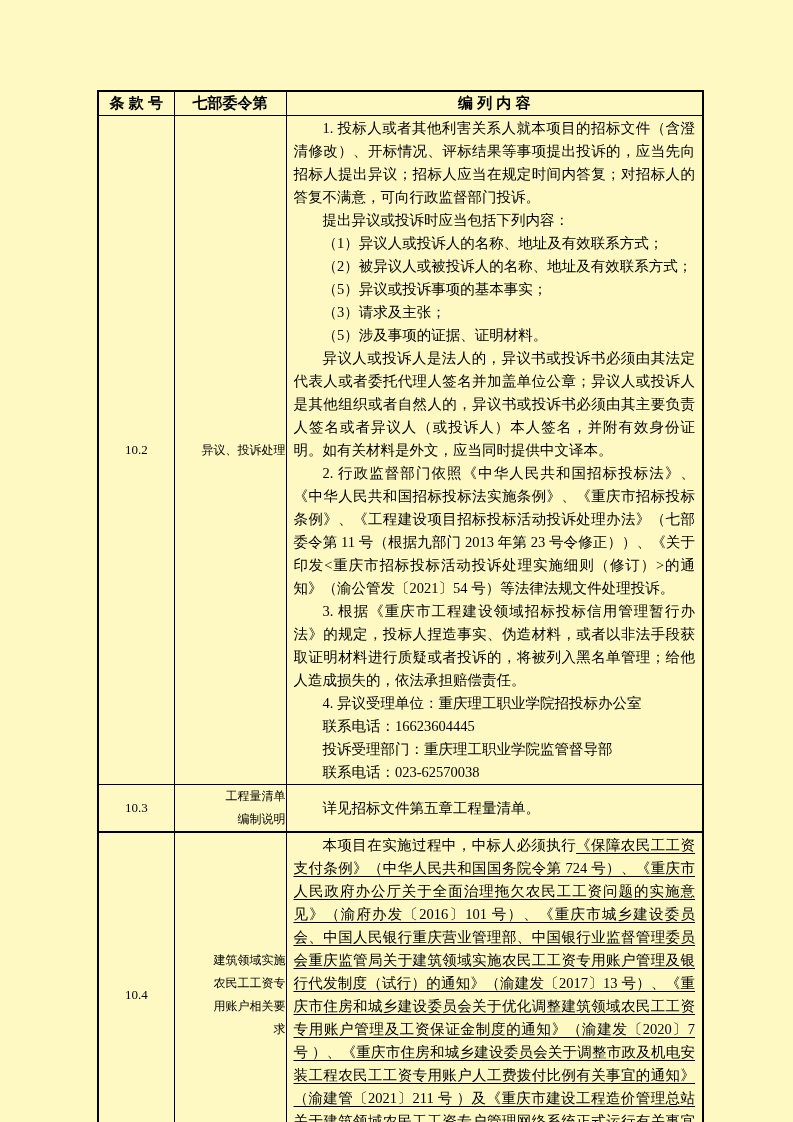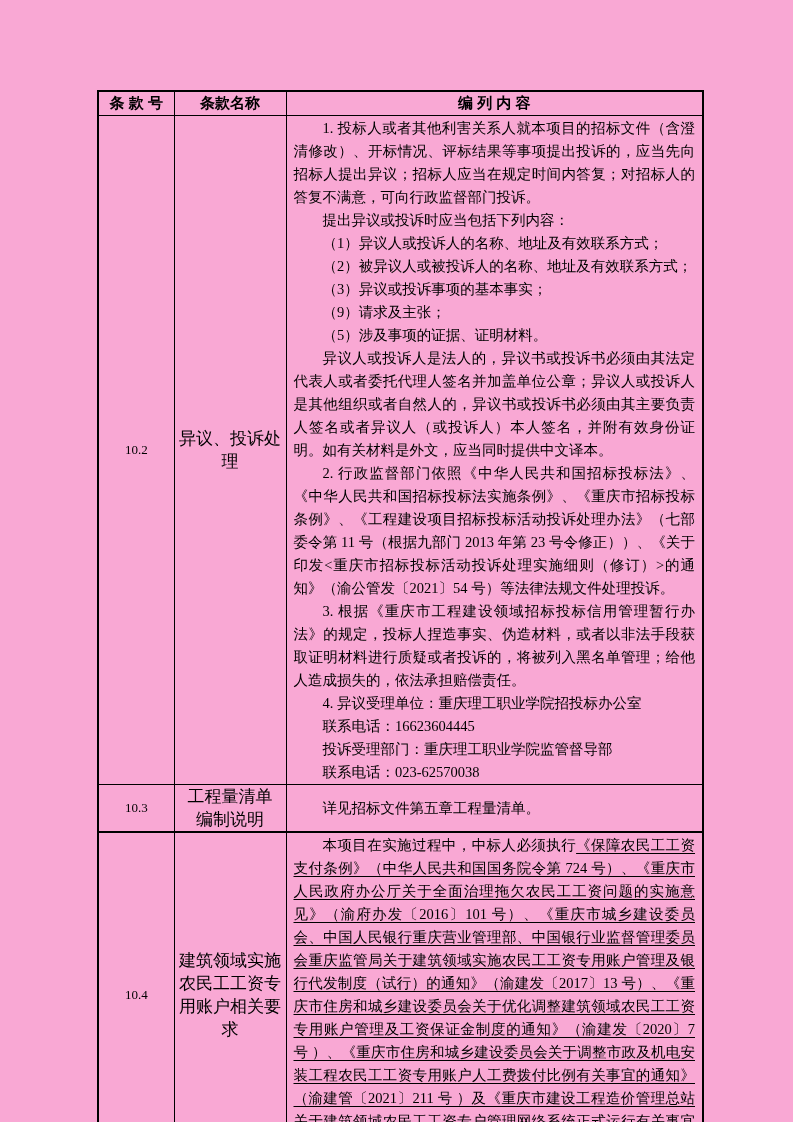--- a/index.html
+++ b/index.html
@@ -1,20 +1,20 @@
 <!DOCTYPE html>
 <html><head>
 <meta charset="utf-8">
 <style>
   html,body { margin:0; padding:0; background:#e9e9e9; }
   .page {
     position:relative;
     width:793px; height:1122px;
     margin:0 auto;
-    background:#f9a8d4;
+    background:#fef9c3;
     color:#000000;
     font-family:"Liberation Serif","DejaVu Serif",serif;
     overflow:hidden;
   }
   table.clause-table {
     position:absolute; left:97px; top:90px;
     width:605px;
     border-collapse:collapse;
     table-layout:fixed;
     border:2px solid #000;
@@ -34,23 +34,23 @@
   }
   col.c1 { width:76px; }
   col.c2 { width:112px; }
   col.c3 { width:417px; }
   td.c-no {
     text-align:center;
     vertical-align:middle;
     font-size:13px;
   }
   td.c-name {
-    text-align:center;
+    text-align:right;
     vertical-align:middle;
-    font-size:17px;
+    font-size:12px;
     line-height:23px;
   }
   td.c-content {
     vertical-align:top;
     padding:1px 7px 0 7px;
     font-size:14.5px;
     line-height:23px;
     text-align:justify;
   }
   tr.row-10-2 { height:621px; }
@@ -80,37 +80,37 @@
 
   <table class="clause-table">
     <colgroup>
       <col class="c1">
         <col class="c2">
         <col class="c3">
     </colgroup>
     <thead>
       <tr>
         <th>条 款 号</th>
-        <th>条款名称</th>
+        <th>七部委令第</th>
         <th>编  列  内  容</th>
       </tr>
     </thead>
     <tbody>
       <tr class="row-10-2">
         <td class="c-no">10.2</td>
         <td class="c-name">
             <div>异议、投诉处理</div>
           </td>
         <td class="c-content">
             <p class="para indent"><span>1.  投标人或者其他利害关系人就本项目的招标文件（含澄清修改）、开标情况、评标结果等事项提出投诉的，应当先向招标人提出异议；招标人应当在规定时间内答复；对招标人的答复不满意，可向行政监督部门投诉。</span></p>
             <p class="para indent"><span>提出异议或投诉时应当包括下列内容：</span></p>
             <p class="para indent"><span>（1）异议人或投诉人的名称、地址及有效联系方式；</span></p>
             <p class="para indent"><span>（2）被异议人或被投诉人的名称、地址及有效联系方式；</span></p>
-            <p class="para indent"><span>（3）异议或投诉事项的基本事实；</span></p>
-            <p class="para indent"><span>（9）请求及主张；</span></p>
+            <p class="para indent"><span>（5）异议或投诉事项的基本事实；</span></p>
+            <p class="para indent"><span>（3）请求及主张；</span></p>
             <p class="para indent"><span>（5）涉及事项的证据、证明材料。</span></p>
             <p class="para indent"><span>异议人或投诉人是法人的，异议书或投诉书必须由其法定代表人或者委托代理人签名并加盖单位公章；异议人或投诉人是其他组织或者自然人的，异议书或投诉书必须由其主要负责人签名或者异议人（或投诉人）本人签名，并附有效身份证明。如有关材料是外文，应当同时提供中文译本。</span></p>
             <p class="para indent"><span>2.  行政监督部门依照《中华人民共和国招标投标法》、《中华人民共和国招标投标法实施条例》、《重庆市招标投标条例》、《工程建设项目招标投标活动投诉处理办法》（七部委令第 11 号（根据九部门 2013 年第 23 号令修正））、《关于印发&lt;重庆市招标投标活动投诉处理实施细则（修订）&gt;的通知》（渝公管发〔2021〕54 号）等法律法规文件处理投诉。</span></p>
             <p class="para indent"><span>3.  根据《重庆市工程建设领域招标投标信用管理暂行办法》的规定，投标人捏造事实、伪造材料，或者以非法手段获取证明材料进行质疑或者投诉的，将被列入黑名单管理；给他人造成损失的，依法承担赔偿责任。</span></p>
             <p class="para indent"><span>4.  异议受理单位：重庆理工职业学院招投标办公室</span></p>
             <p class="para indent"><span>联系电话：16623604445</span></p>
             <p class="para indent"><span>投诉受理部门：重庆理工职业学院监管督导部</span></p>
             <p class="para indent"><span>联系电话：023-62570038</span></p>
           </td>
       </tr>

